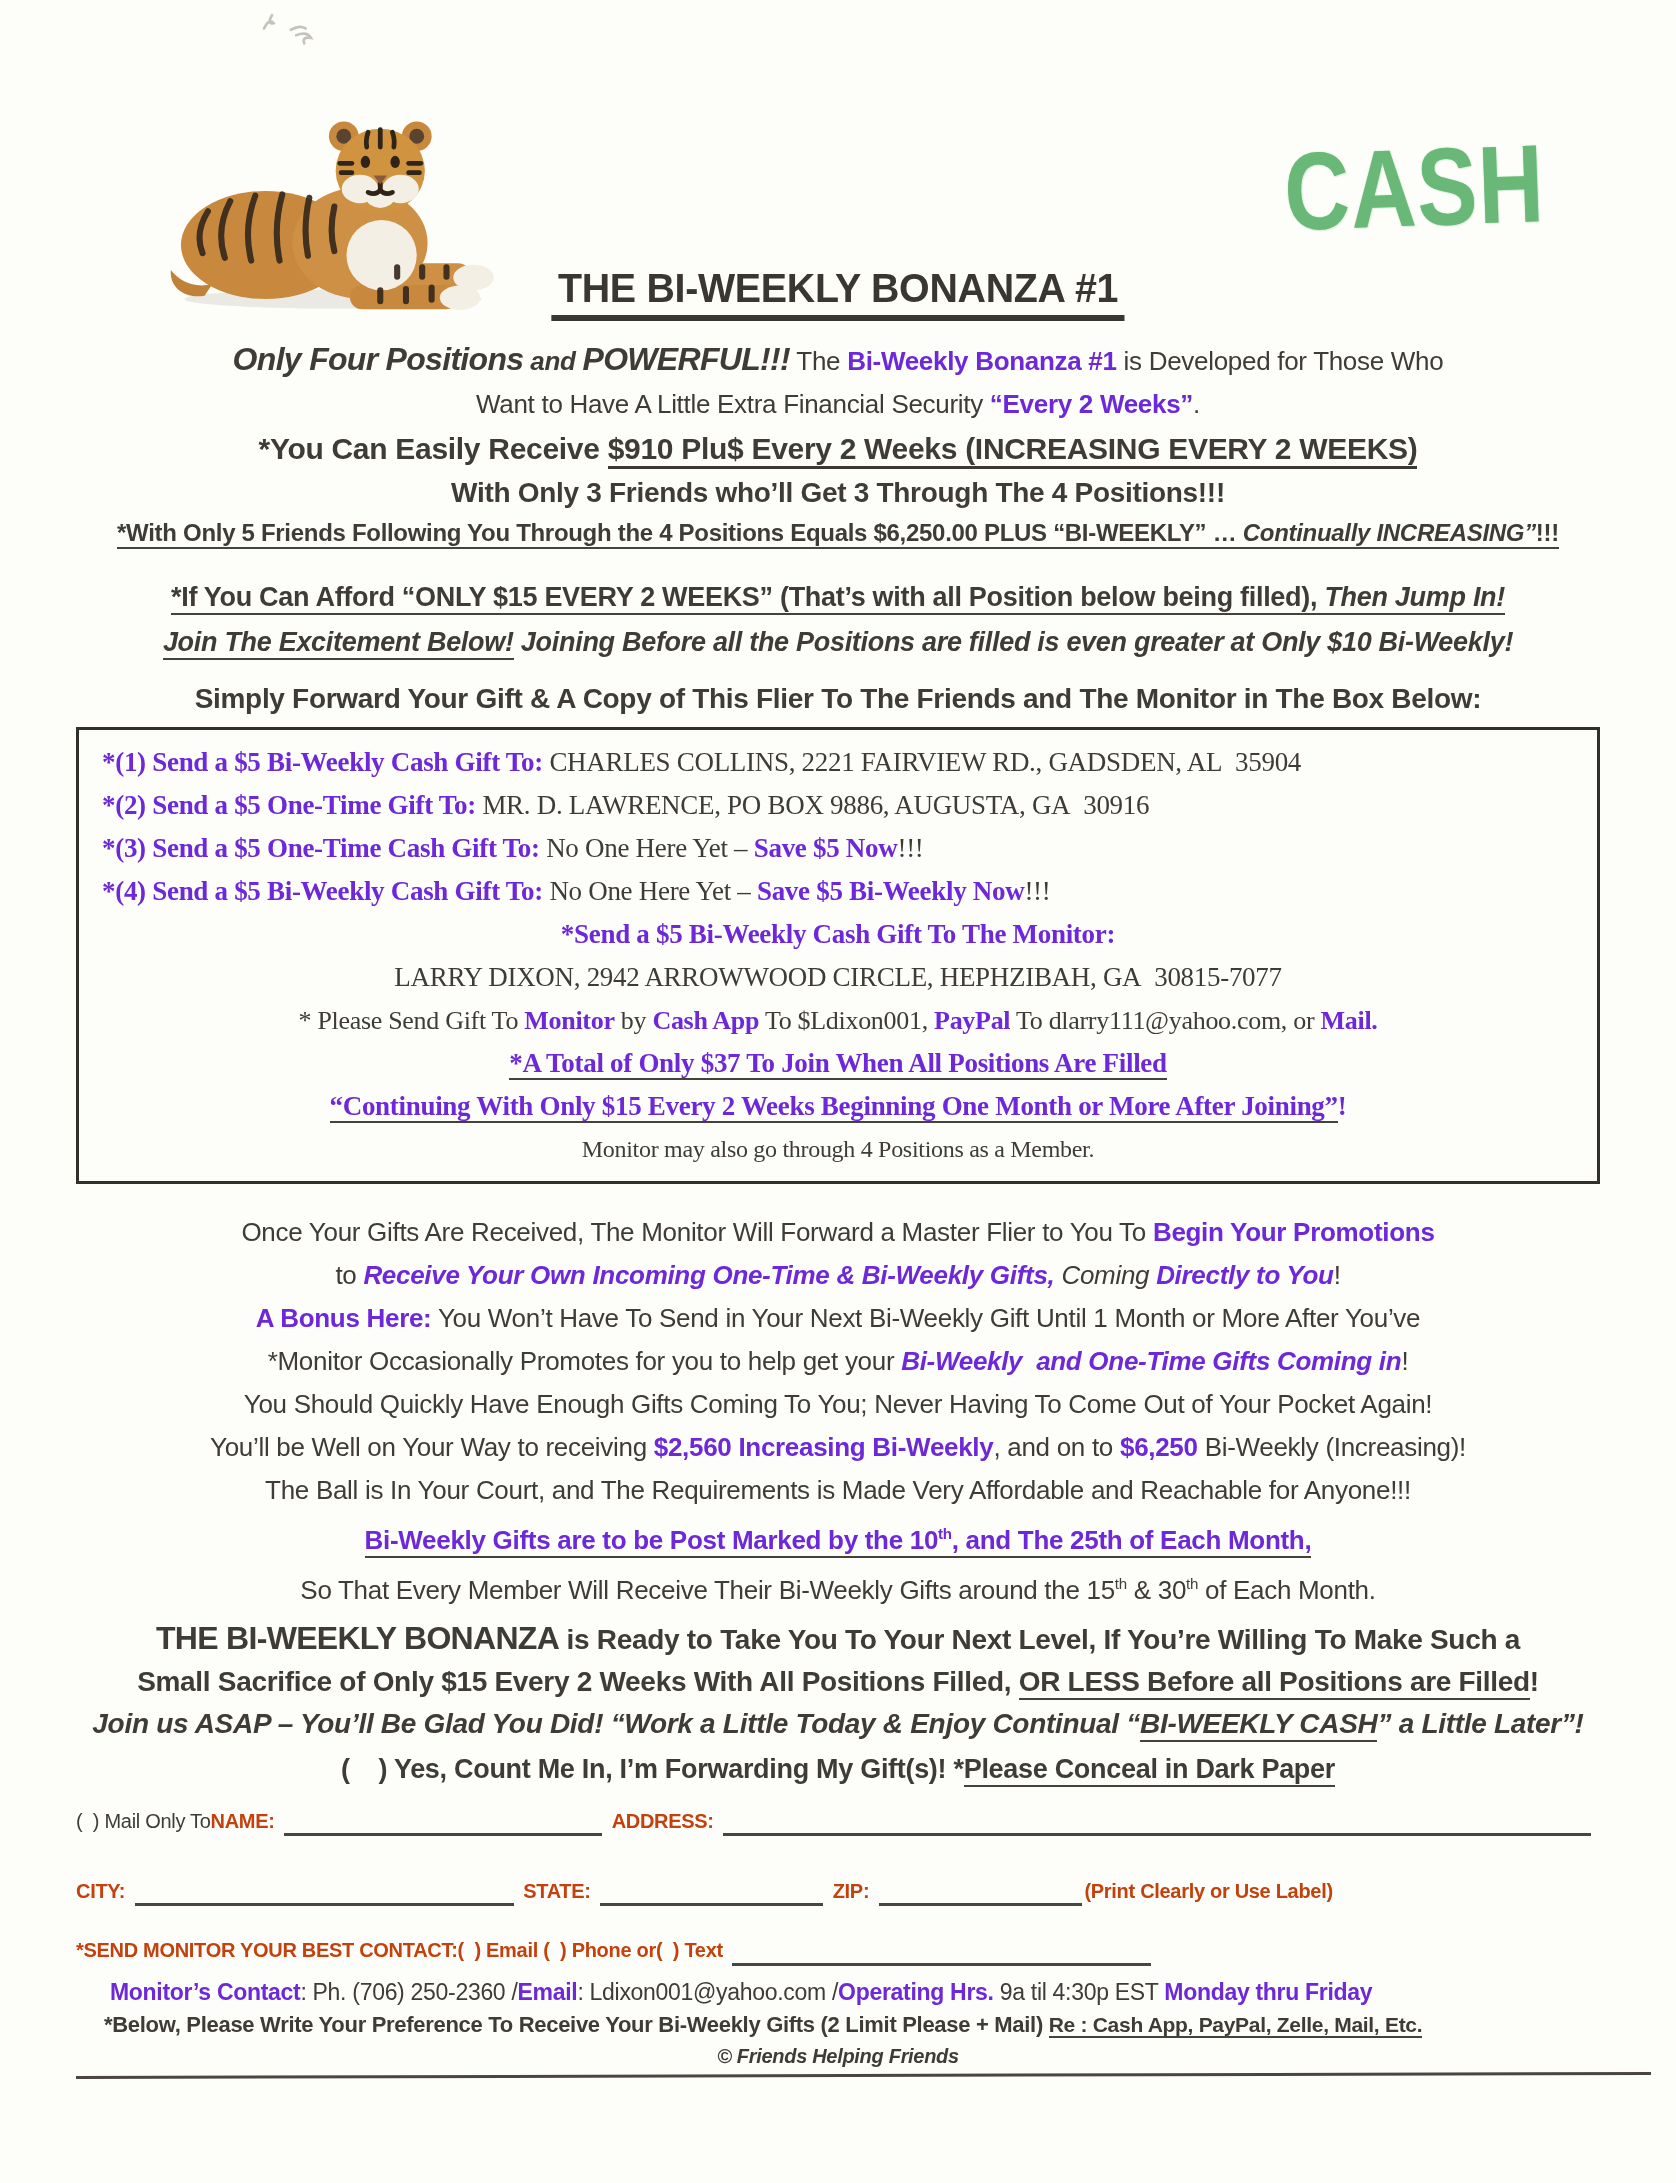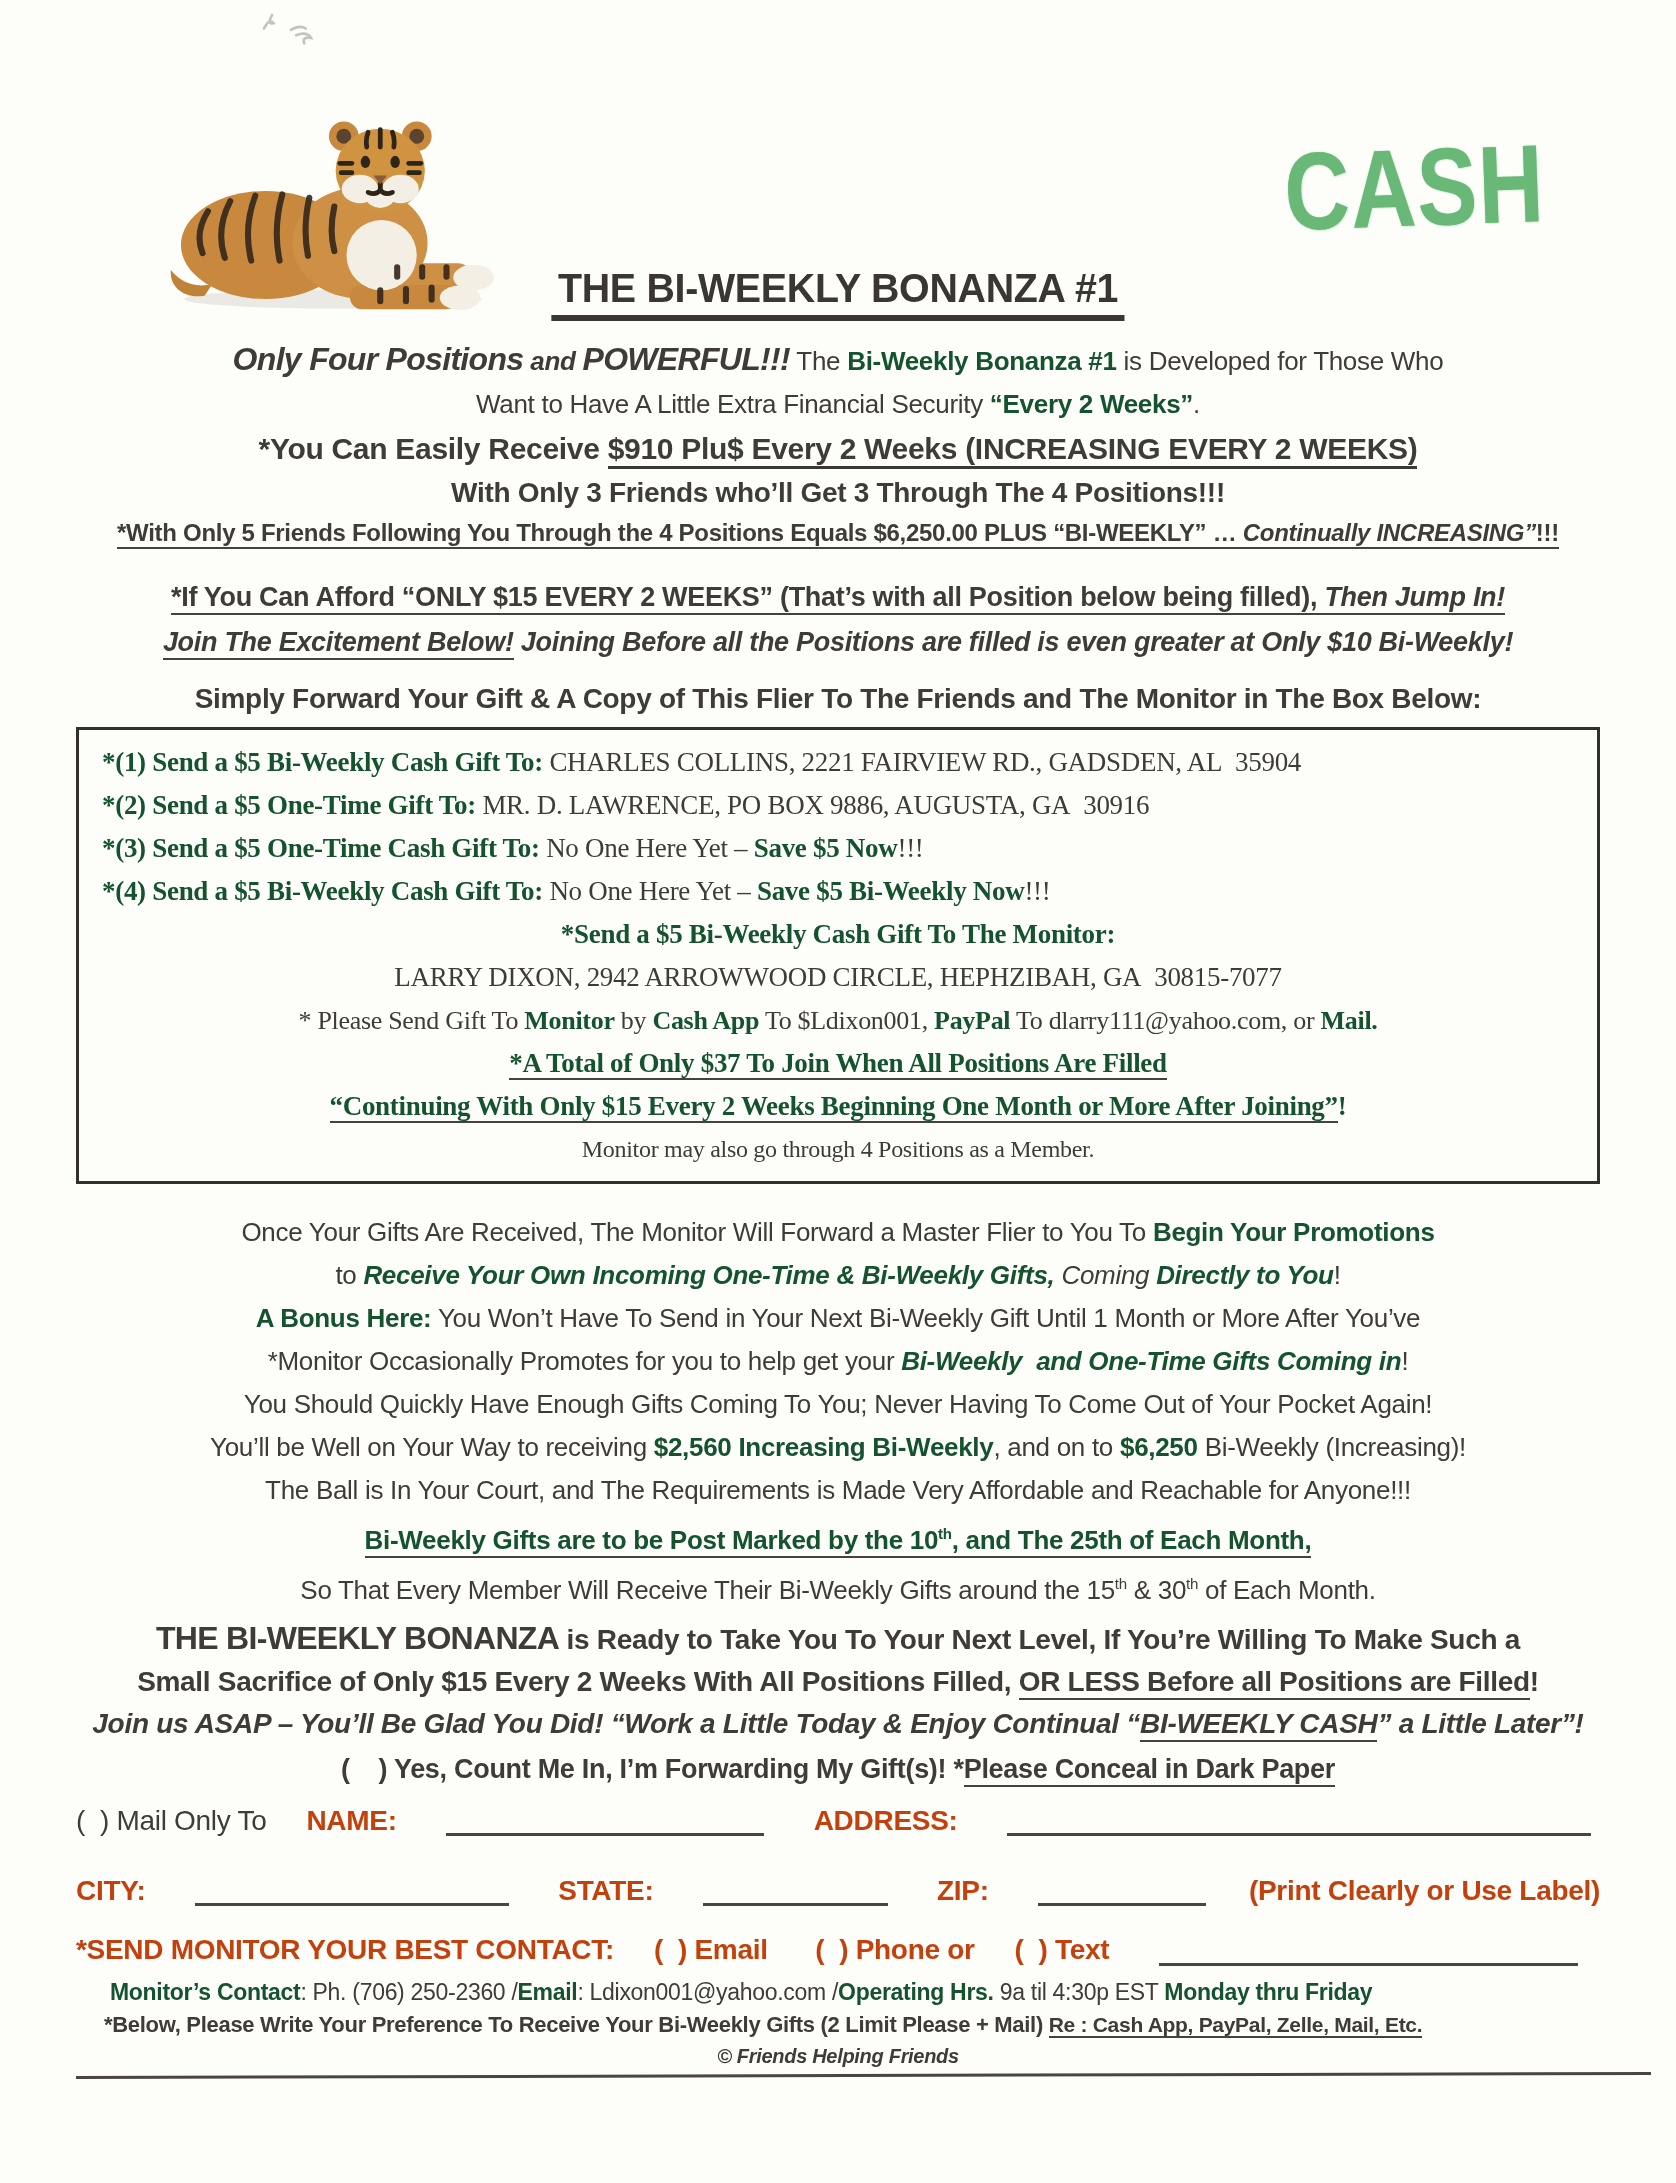--- a/index.html
+++ b/index.html
@@ -1,21 +1,21 @@
 <!DOCTYPE html>
 <html style="font-size:10.8px"><head>
 <meta charset="utf-8">
 <style>
   html,body{margin:0;padding:0;background:#d9d9d6;}
   .page{position:relative;width:1676px;height:2183px;background:#fdfdfa;
         font-family:"Liberation Sans",sans-serif;color:#3f3b37;overflow:hidden;
         letter-spacing:-0.3px;}
   .content{padding:0 76px;}
   .ln{text-align:center;white-space:nowrap;}
-  .b{font-weight:bold;color:#14532d;}
+  .b{font-weight:bold;color:#6d28d9;}
   .i{font-style:italic;}
   .u{border-bottom:2.7px solid #45413c;padding-bottom:0.7px;}
   .u2{border-bottom:3.4px solid #3c3833;padding-bottom:1.4px;}
 
   
   .header{position:relative;height:338px;}
   .tiger{position:absolute;left:157px;top:93px;}
   .scribble{position:absolute;left:249px;top:2.7px;opacity:.55;}
   .cash{position:absolute;right:134px;top:119px;font-size:110px;font-weight:900;
         color:#69b878;letter-spacing:1.4px;transform:rotate(-2deg) scaleX(.82);
@@ -47,21 +47,21 @@
 
   
   .promo{margin-top:27px;}
   .promo .ln{font-size:26px;line-height:43px;}
   .bonanza{margin-top:5.4px;}
   .bonanza .ln{font-size:28px;line-height:42px;font-weight:bold;}
   .bz-lead{font-size:32px;letter-spacing:-0.7px;}
   .yes-ln{margin-top:4px;font-size:27px;line-height:41px;font-weight:bold;}
 
   
-  .frow{display:flex;align-items:flex-end;font-size:28px;line-height:42px;white-space:nowrap;gap:40px;}
+  .frow{display:flex;align-items:flex-end;font-size:20px;line-height:42px;white-space:nowrap;}
   .frow .lbl{font-weight:bold;color:#c2410c;}
   .blank{border-bottom:3.4px solid #4a4540;height:27px;margin:0 9.5px 5.4px 9.5px;}
   .frow1{margin-top:9.5px;}
   .frow2{margin-top:28px;align-items:flex-end;}
   .frow3{margin-top:17.6px;}
   .grow{flex:1;}
   .contact-row{margin-top:4px;font-size:23px;line-height:34px;padding-left:34px;}
   .below-row{font-size:22px;line-height:32px;padding-left:28px;font-weight:bold;white-space:nowrap;}
   .below-ref{font-size:21px;border-bottom:2.7px solid #45413c;}
   .copy{ text-align:center;font-size:20px;line-height:30px;font-weight:bold;font-style:italic;}

